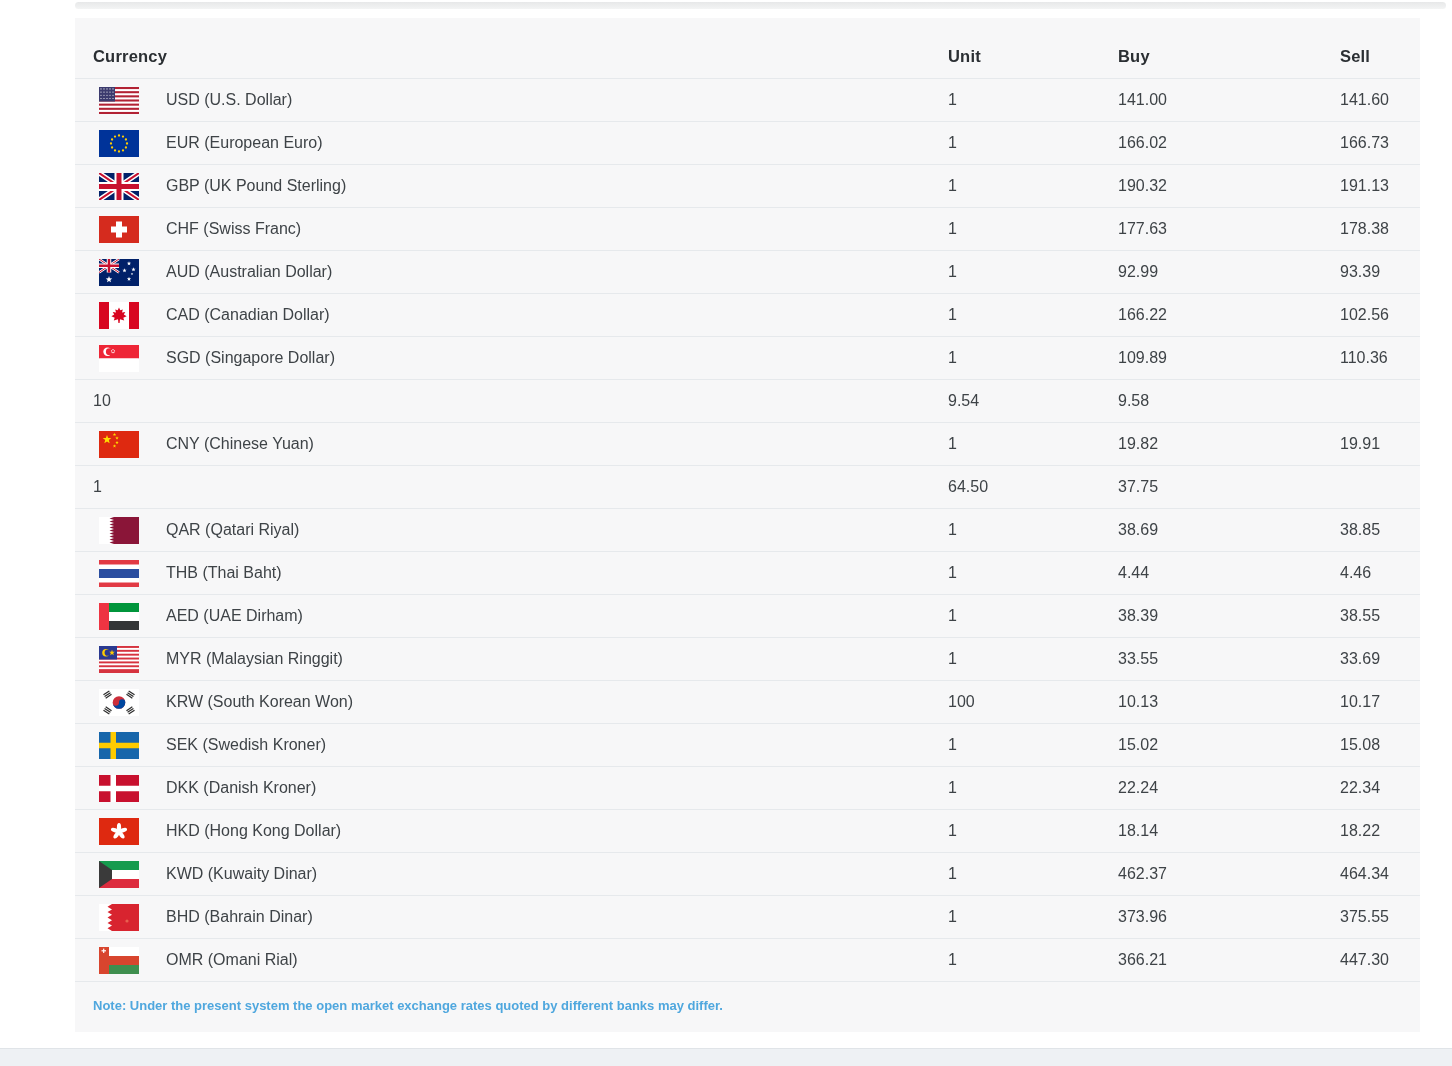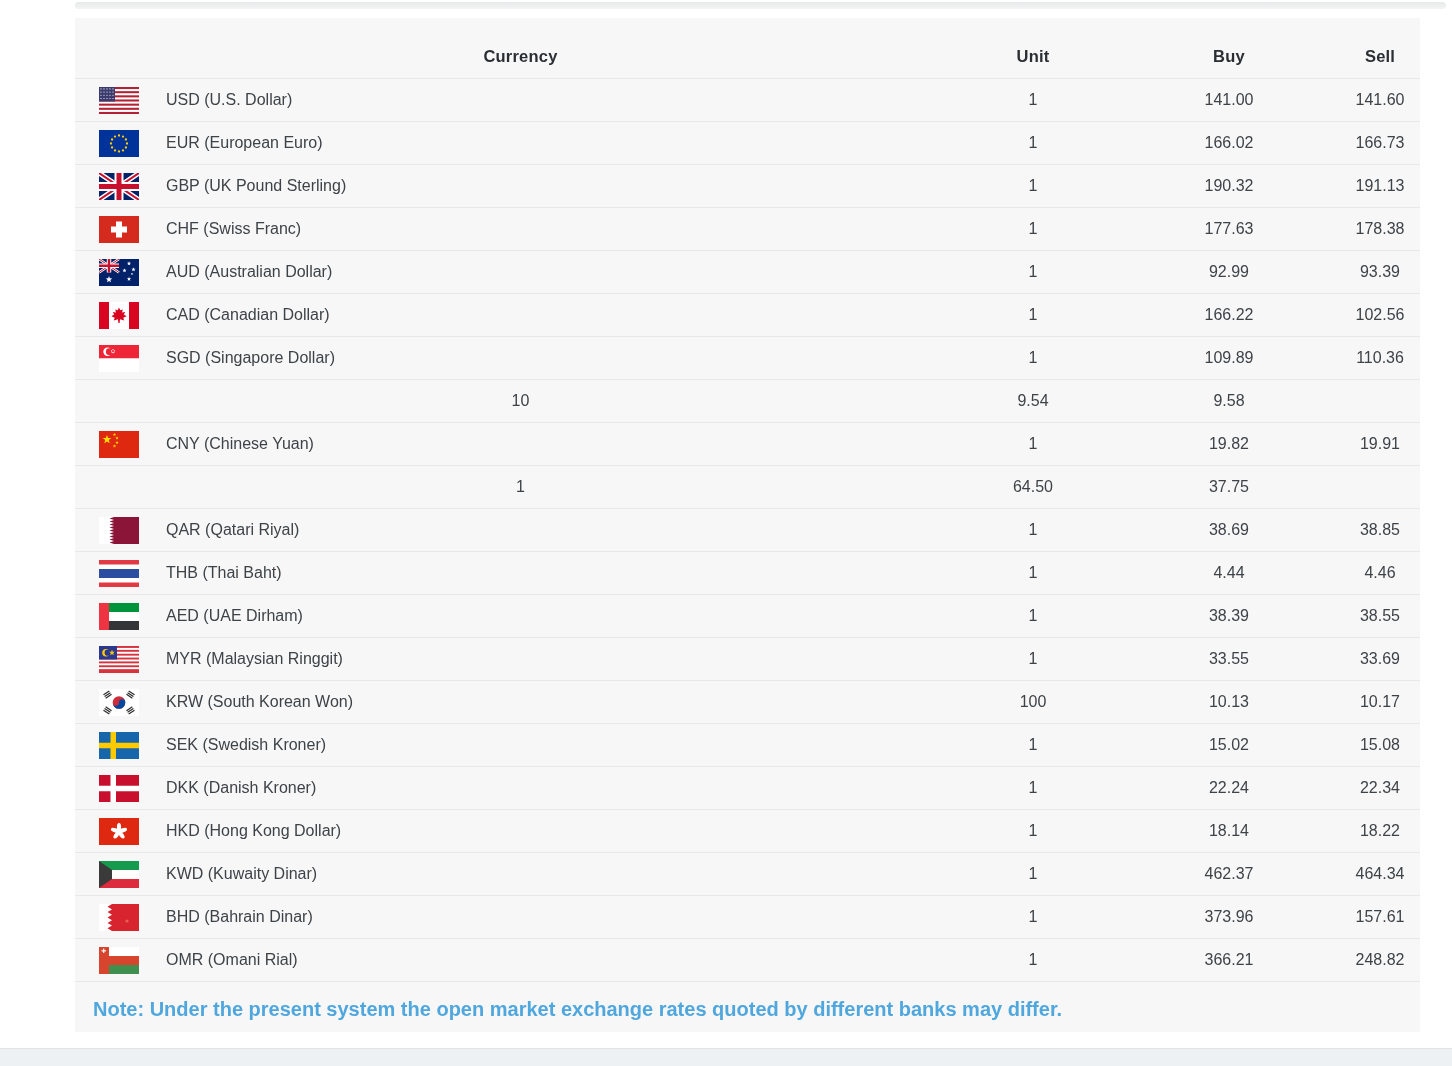--- a/index.html
+++ b/index.html
@@ -11,36 +11,36 @@
   .top-bar{
     position:absolute;left:75px;top:2px;width:1371px;height:7px;border-radius:4px;
     background:linear-gradient(#e7e8e9,#f3f4f4);
   }
   .panel{
     position:absolute;left:75px;top:18px;width:1345px;height:1014px;
     background:var(--panel-bg);box-sizing:border-box;
   }
   .thead,.row{
     display:grid;grid-template-columns:855px 170px 222px 1fr;
-    align-items:center;padding-left:18px;box-sizing:border-box;text-align:center;
+    align-items:center;padding-left:18px;box-sizing:border-box;
   }
   .thead{height:60px;align-items:end;padding-bottom:12px;}
   .th{font-size:16.5px;font-weight:700;color:#2b2f33;letter-spacing:.2px;}
   .row{height:43px;border-top:1px solid var(--sep);}
   .cell{font-size:16px;color:#3e4347;}
   .c1{display:flex;align-items:center;margin-left:6px;}
   .flag{
     display:inline-block;width:40px;height:27px;margin-right:27px;flex:0 0 40px;
     box-shadow:inset 0 0 0 1px rgba(0,0,0,.14);background:#fff;
   }
   .flag svg{display:block;}
   .label{white-space:nowrap;}
   .note{
     border-top:1px solid var(--sep);height:51px;box-sizing:border-box;
-    padding:16px 0 0 18px;font-size:20px;font-weight:700;color:var(--note);
+    padding:16px 0 0 18px;font-size:13px;font-weight:700;color:var(--note);
   }
   .bottom-strip{
     position:absolute;left:0;top:1048px;width:1452px;height:18px;
     background:var(--strip);border-top:1px solid #e0e4e8;box-sizing:border-box;
   }
 </style>
 </head>
 <body style="--note: #4fa7de; --panel-bg: #f7f7f8; --sep: #e6e9ec; --strip: #eef1f4;">
 
 <div class="top-bar"></div>
@@ -424,36 +424,36 @@
             <svg width="40" height="27" viewBox="0 0 40 27">
               <rect x="0" y="0" width="40" height="27" fill="#fff"></rect>
               <polygon points="40,0 40,27 13,27 8.5,24.30 13,21.60 8.5,18.90 13,16.20 8.5,13.50 13,10.80 8.5,8.10 13,5.40 8.5,2.70 13,0.00" fill="#d8242f"></polygon>
               <circle cx="28" cy="17" r="1.6" fill="#e8604f"></circle>
             </svg>
           </span>
           <span class="label">BHD (Bahrain Dinar)</span>
         </div>
         <div class="cell">1</div>
         <div class="cell">373.96</div>
-        <div class="cell">157.61</div>
+        <div class="cell">375.55</div>
       </div>
       <div class="row">
         <div class="c1 cell">
           <span class="flag">
             <svg width="40" height="27" viewBox="0 0 40 27">
               <rect x="0" y="0" width="40" height="27" fill="#d8452e"></rect>
               <rect x="10" y="0" width="30" height="9" fill="#fff"></rect>
               <rect x="10" y="18" width="30" height="9" fill="#3f8f4f"></rect>
               <rect x="2.5" y="3.2" width="4.5" height="1.2" fill="#fff"></rect>
               <rect x="4.1" y="1.6" width="1.2" height="4.4" fill="#fff"></rect>
             </svg>
           </span>
           <span class="label">OMR (Omani Rial)</span>
         </div>
         <div class="cell">1</div>
         <div class="cell">366.21</div>
-        <div class="cell">248.82</div>
+        <div class="cell">447.30</div>
       </div>
     </div>
   <div class="note">Note: Under the present system the open market exchange rates quoted by different banks may differ.</div>
 </div>
 
 <div class="bottom-strip"></div>
 
 </body></html>

